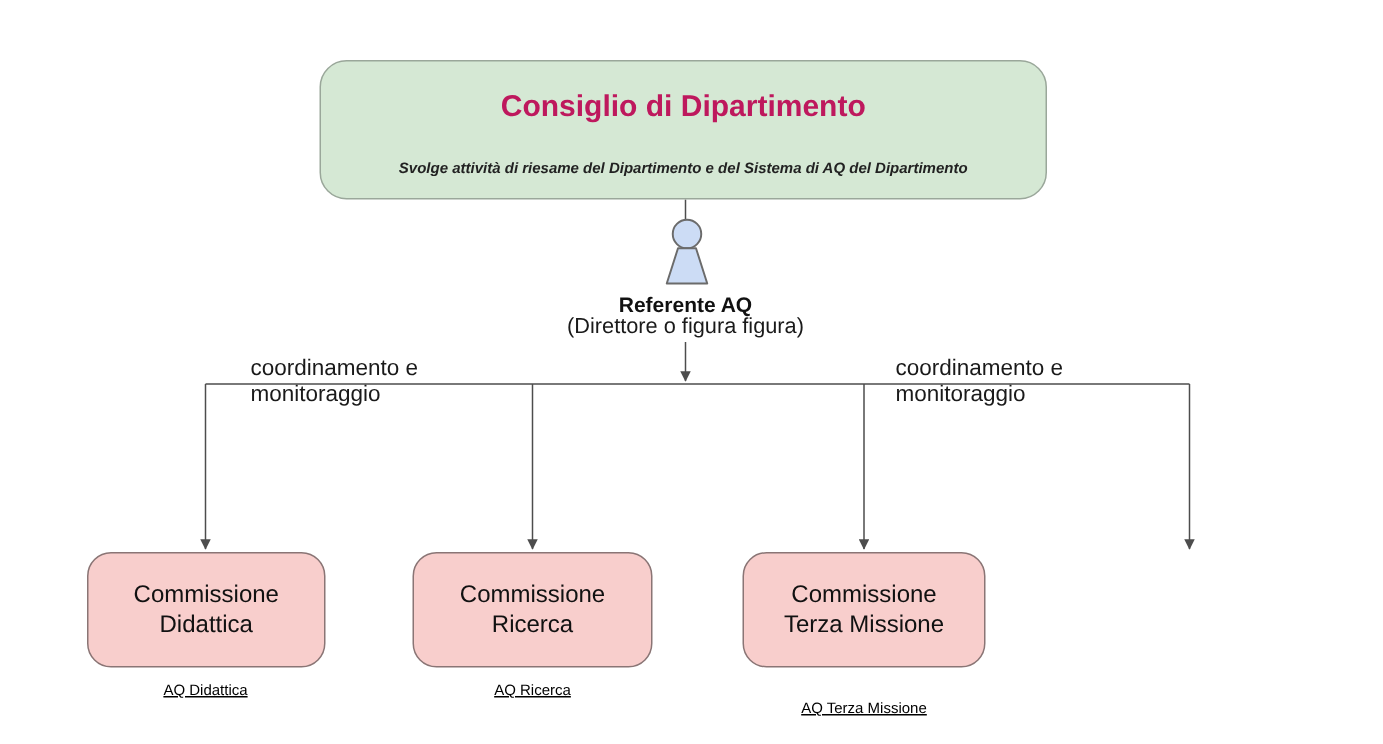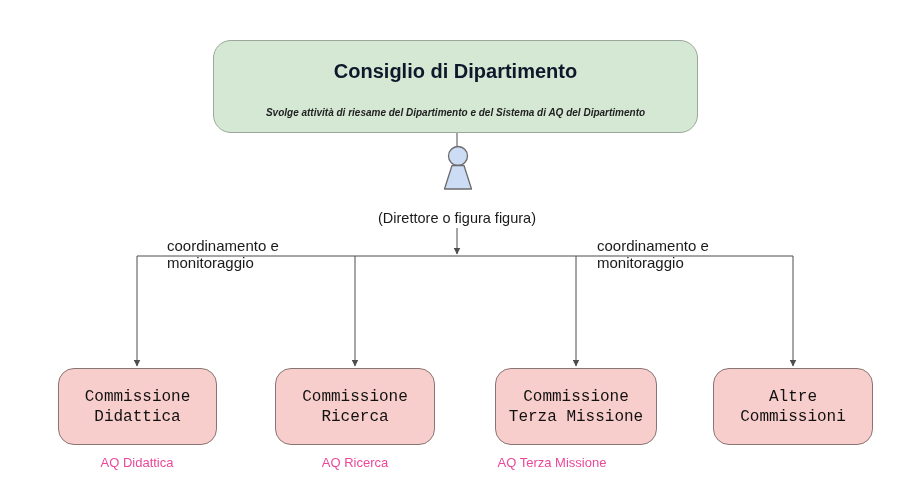--- a/index.html
+++ b/index.html
@@ -44,21 +44,21 @@
     border: 1px solid var(--green-border, #9aa79a);
     border-radius: 18px;
   }
   .root-title {
     position: absolute;
     left: 0; top: 19px;
     width: 100%;
     text-align: center;
     font-size: 20px;
     font-weight: bold;
-    color: #0f172a;
+    color: #be185d;
   }
   .root-sub {
     position: absolute;
     left: 0;
     width: 100%;
     text-align: center;
     font-size: 10px;
     font-style: italic;
     color: #222222;
   }
@@ -102,37 +102,37 @@
     display: flex;
     align-items: center;
     justify-content: center;
   }
   .commission-box .label {
     text-align: center;
     font-size: 16px;
     line-height: 20px;
     color: #111111;
     white-space: pre-line;
-    font-family: Liberation Mono, monospace;
   }
   .commission-box.b1 { left: 58px;  width: 159px; }
   .commission-box.b2 { left: 275px; width: 160px; }
   .commission-box.b3 { left: 495px; width: 162px; }
   .commission-box.b4 { left: 713px; width: 160px; }
   .aq-sublabel {
     position: absolute;
     top: 455px;
     width: 200px;
     text-align: center;
-    font-size: 13px;
-    color: #ec4899;
+    font-size: 10px;
+    color: #000000;
+    text-decoration: underline;
   }
   .aq-sublabel.s1 { left: 37px; }
   .aq-sublabel.s2 { left: 255px; }
-  .aq-sublabel.s3 { left: 452px; }
+  .aq-sublabel.s3 { left: 476px; margin-top: 12px; }
   .aq-sublabel.s4 { left: 693px; }
 </style>
 </head>
 <body>
 
 <div class="canvas">
 
   <svg class="connectors" width="922" height="496" viewBox="0 0 922 496" xmlns="http://www.w3.org/2000/svg">
     <defs>
       <marker id="arrow" markerWidth="7" markerHeight="7" refX="6.5" refY="3.5" orient="auto" markerUnits="userSpaceOnUse">
@@ -155,40 +155,37 @@
     <line x1="355" y1="256" x2="355" y2="366" marker-end="url(#arrow)"></line>
     <line x1="576" y1="256" x2="576" y2="366" marker-end="url(#arrow)"></line>
     <line x1="793" y1="256" x2="793" y2="366" marker-end="url(#arrow)"></line>
   </svg>
 
   <div class="root-box">
     <div class="root-title">Consiglio di Dipartimento</div>
     <div class="root-sub line2">Svolge attività di riesame del Dipartimento e del Sistema di AQ del Dipartimento</div>
   </div>
 
+  <div class="referente-name">Referente AQ</div>
   <div class="referente-role">(Direttore o figura figura)</div>
 
   <div class="edge-label left">coordinamento e monitoraggio</div>
   <div class="edge-label right">coordinamento e monitoraggio</div>
 
   <div class="commission-box b1">
     <div class="label">Commissione
 Didattica</div>
   </div>
   <div class="commission-box b2">
     <div class="label">Commissione
 Ricerca</div>
   </div>
   <div class="commission-box b3">
     <div class="label">Commissione
 Terza Missione</div>
   </div>
-  <div class="commission-box b4">
-    <div class="label">Altre
-Commissioni</div>
-  </div>
 
   <div class="aq-sublabel s1">AQ Didattica</div>
   <div class="aq-sublabel s2">AQ Ricerca</div>
   <div class="aq-sublabel s3">AQ Terza Missione</div>
   <div class="aq-sublabel s4"></div>
 
 </div>
 
 </body></html>

